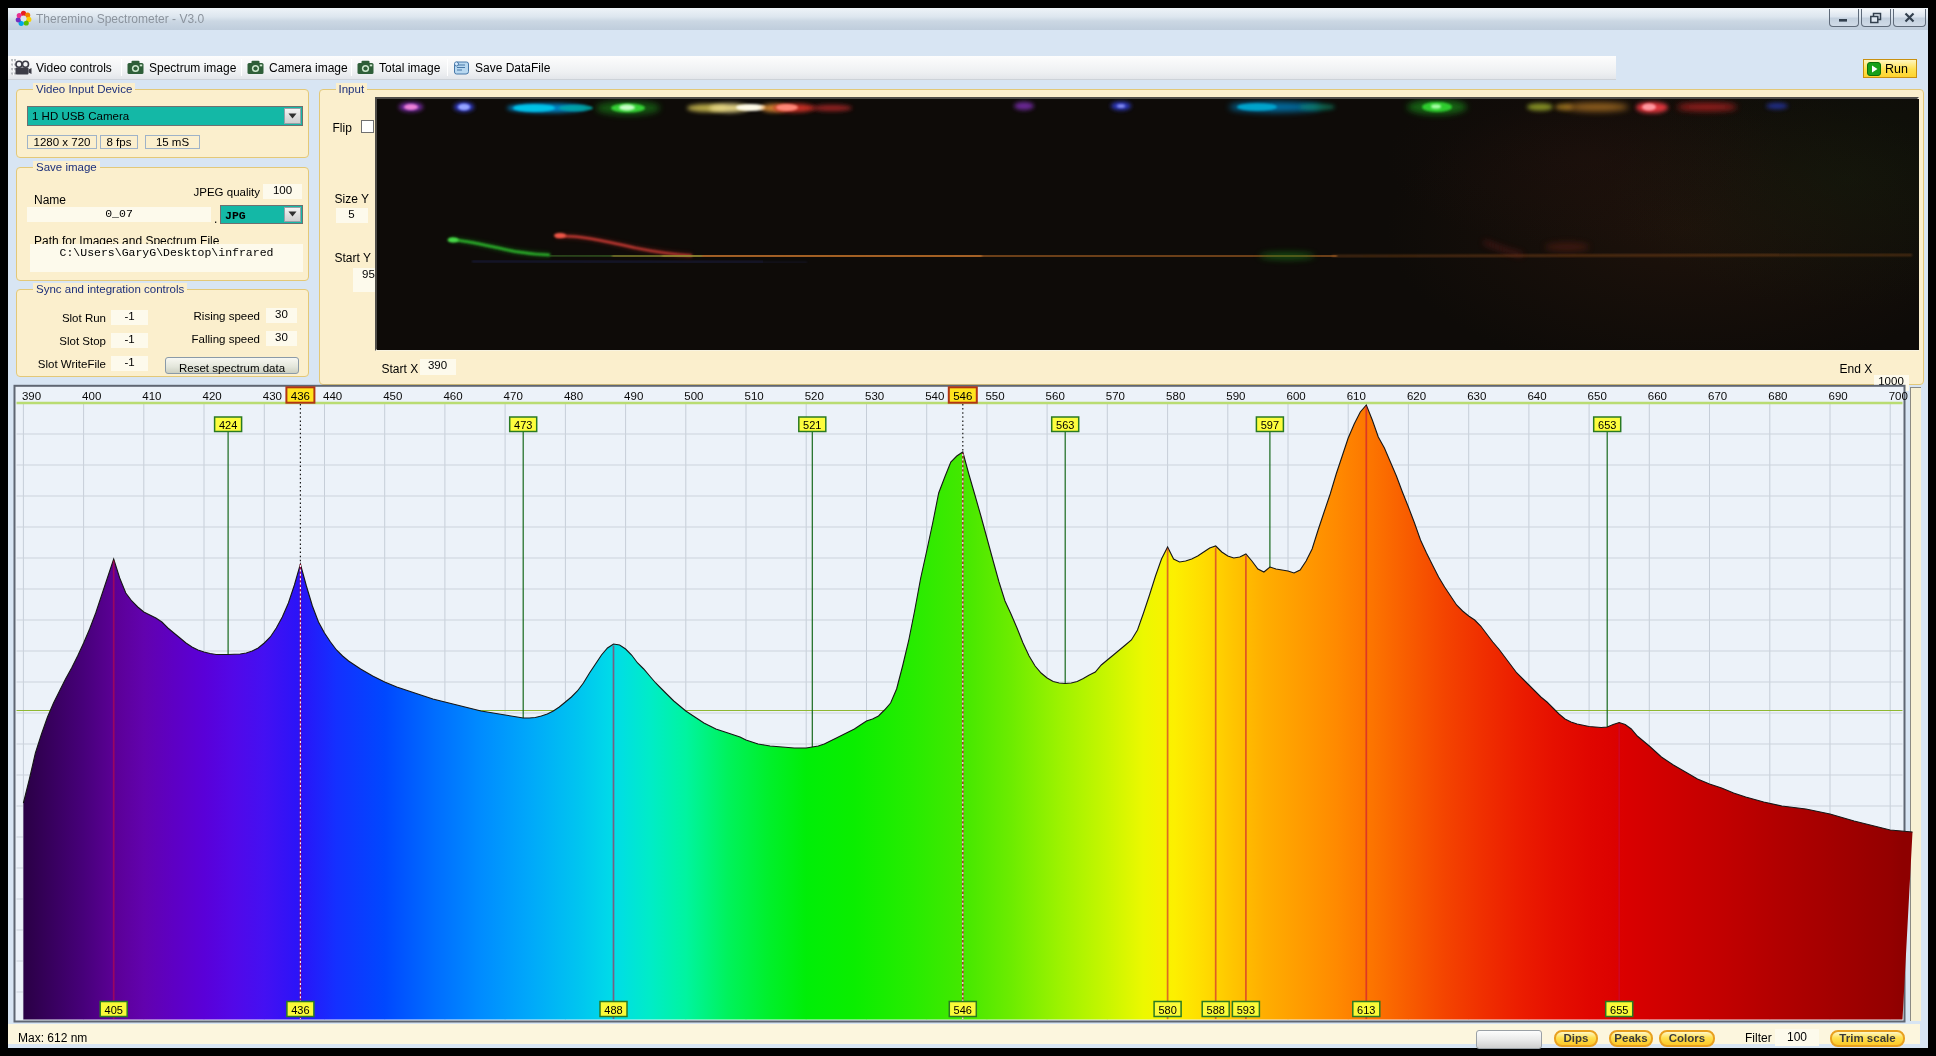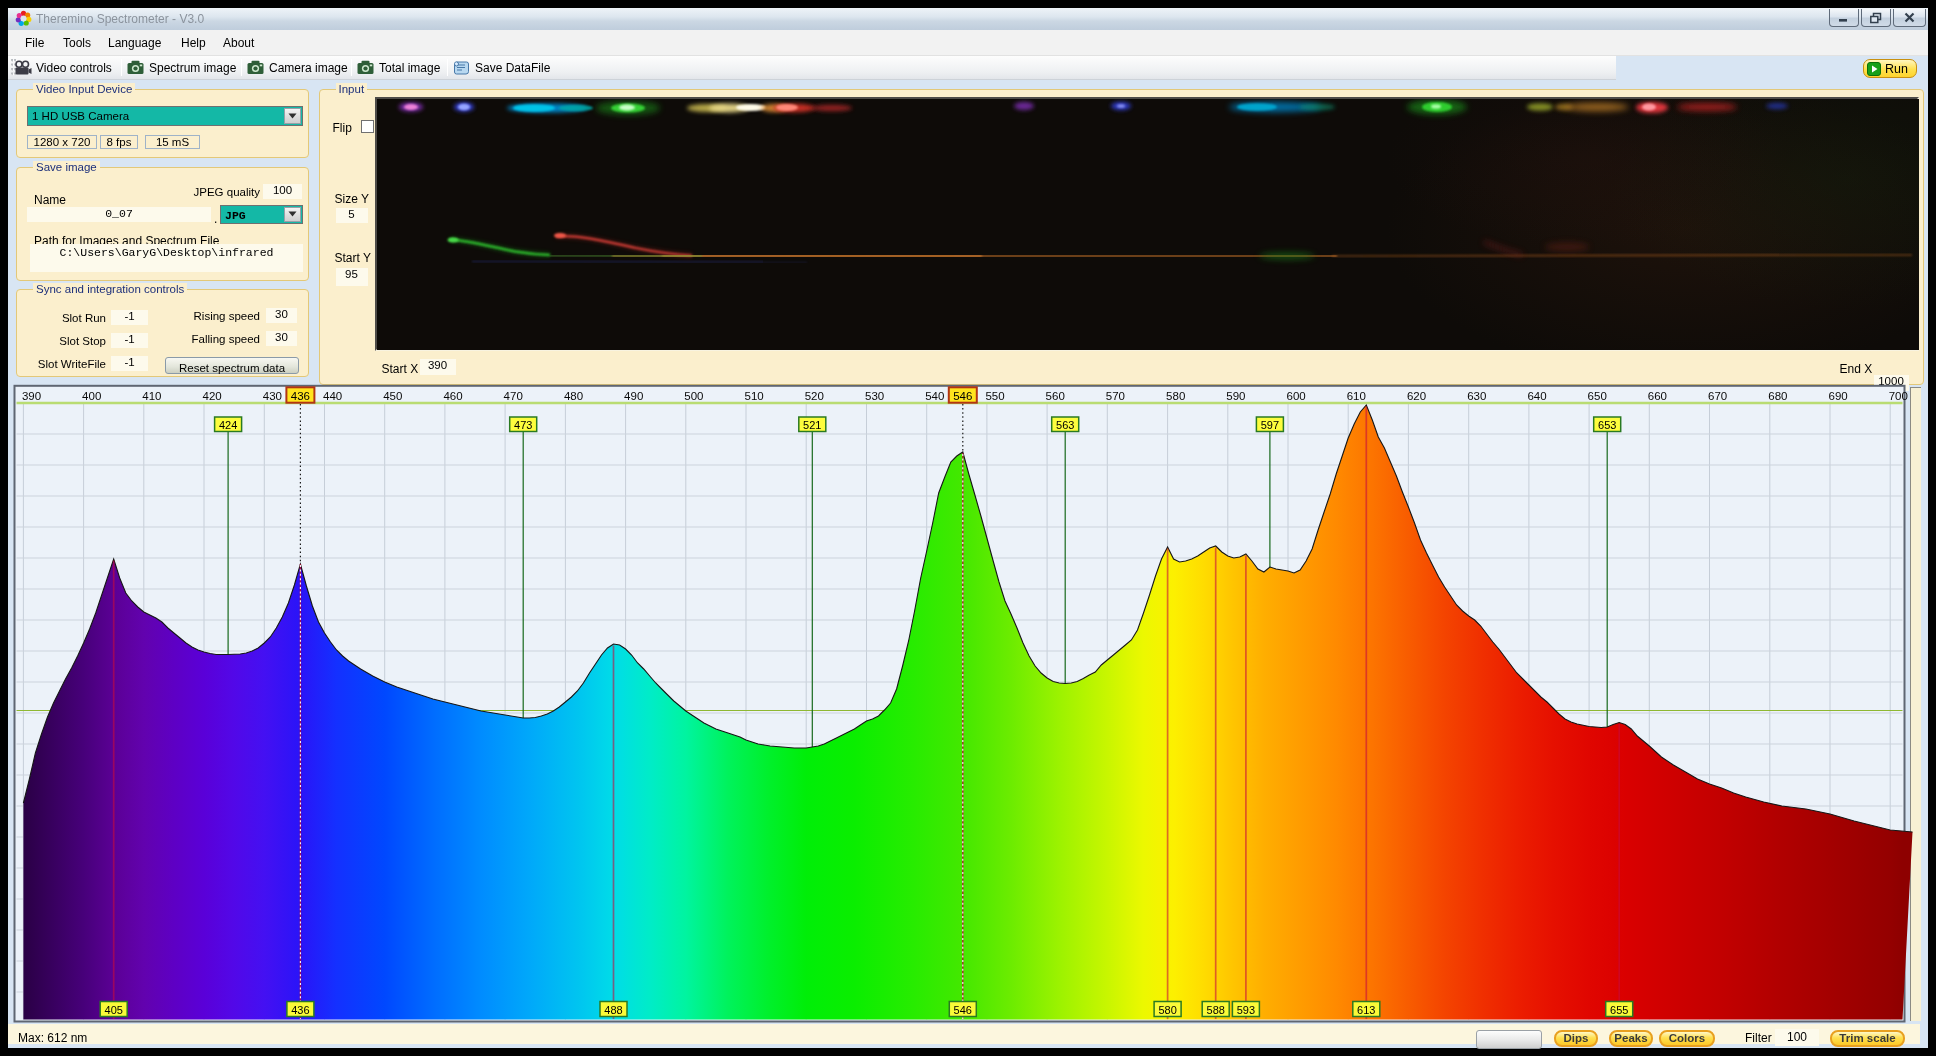--- a/index.html
+++ b/index.html
@@ -12,21 +12,21 @@
   background:linear-gradient(#f4f7fa,#dbe4ee 45%,#c3d0de 55%,#d0dbe7); display:flex; align-items:center; justify-content:center; }
 #menubar { left:0; top:22px; width:1920px; height:26px; background:#f2f2f2; border-bottom:1px solid #e2e2e2; }
 .mi { position:absolute; top:6px; font-size:12px; }
 #toolbar { left:0; top:48px; width:1608px; height:24px; background:linear-gradient(#fdfdfd,#eef0f2 70%,#e3e6ea);
   border-bottom:1px solid #cdd2d8; }
 .ti { position:absolute; top:5px; font-size:12px; }
 .tsep { position:absolute; top:3px; width:1px; height:17px; background:#c6cacf; border-right:1px solid #fff; }
 .grip { position:absolute; left:3px; top:3px; width:6px; height:18px;
   background-image:radial-gradient(circle at 1.2px 1.2px,#b8bcc0 1px,transparent 1.3px),radial-gradient(circle at 1.8px 1.8px,#fff 0.9px,transparent 1.1px); background-size:3px 4.5px; }
 #runbtn { left:1855px; top:3px; width:54px; height:19px; background:linear-gradient(#fff6c0,#ffe14e 55%,#fdd32e);
-  border:1px solid #c89010; border-radius:7px; display:flex; align-items:center; padding-left:3px; gap:4px; font-size:12.5px; }
+  border:1px solid #c89010; border-radius:0; display:flex; align-items:center; padding-left:3px; gap:4px; font-size:12.5px; }
 .grp { position:absolute; background:#fbefcd; border:1px solid #e3c878; border-radius:4px; }
 .gt { position:absolute; top:-7px; left:4px; background:#fbefcd; padding:0 3px; color:#1c2f7a; font-size:11.5px; line-height:13px;margin-left:12px; }
 .fld { position:absolute; background:#fdfaec; text-align:center; font-size:11.5px; }
 .lbl { position:absolute; font-size:12px; white-space:nowrap; }
 .rlbl { position:absolute; font-size:11.5px; white-space:nowrap; text-align:right; }
 .blbl { position:absolute; background:#fbefcd; border:1px solid #9fb3c8; text-align:center; font-size:11.5px; }
 .combo { position:absolute; background:#14b8a6; border:1px solid #707070; }
 .combo .txt { position:absolute; left:4px; top:3px; font-size:11.5px; }
 .combo .arr { position:absolute; right:1px; top:1px; bottom:1px; width:17px; background:linear-gradient(#f4f4f4,#dcdcdc 60%,#d0d0d0);
   border:1px solid #98a0a8; display:flex; align-items:center; justify-content:center; }
@@ -69,27 +69,20 @@
           <rect x="4.5" y="1.5" width="7" height="6" fill="none" stroke="#33404e" stroke-width="1.5"></rect>
           <rect x="1.8" y="4.5" width="7" height="6" fill="#dfe8f2" stroke="#33404e" stroke-width="1.5"></rect>
         </svg>
       </div>
    <div class="abs wbtn" style="left:1885px;width:33px">
         <svg width="13" height="11" viewBox="0 0 13 11">
           <path d="M2.5 1.5 L10.5 9.5 M10.5 1.5 L2.5 9.5" stroke="#33404e" stroke-width="2.2"></path>
         </svg>
       </div>
  </div>
- <div class="abs" id="menubar">
-   <span class="mi" style="left:17px">File</span>
-   <span class="mi" style="left:55px">Tools</span>
-   <span class="mi" style="left:100px">Language</span>
-   <span class="mi" style="left:173px">Help</span>
-   <span class="mi" style="left:215px">About</span>
- </div>
  <div class="abs" id="toolbar">
    <div class="grip"></div>
    <div class="abs" style="left:6px;top:4px"><svg width="18" height="16" viewBox="0 0 18 16">
 <circle cx="5" cy="4.2" r="3" fill="none" stroke="#3c3c46" stroke-width="1.6"></circle>
 <circle cx="11.5" cy="4.2" r="3" fill="none" stroke="#3c3c46" stroke-width="1.6"></circle>
 <rect x="1.5" y="7.5" width="13" height="7" rx="1" fill="#3c3c46"></rect>
 <path d="M14.5 9.5 L17.5 8 V14 L14.5 12.5 Z" fill="#3c3c46"></path>
 </svg></div>
    <span class="ti" style="left:28px">Video controls</span>
    <div class="tsep" style="left:113px"></div>
@@ -183,21 +176,21 @@
      background:linear-gradient(#f8f8f2,#e2e5da 60%,#ccd0c2);text-align:center;font-size:11.5px;padding-top:4px">Reset spectrum data</div>
  </div>
 
  <div class="grp" style="left:310.5px;top:80.5px;width:1605px;height:296.5px">
    <span class="gt">Input</span>
    <div class="lbl" style="left:13px;top:31px">Flip</div>
    <div class="abs" style="left:41px;top:30px;width:13px;height:13px;background:#fff;border:1px solid #707070"></div>
    <div class="lbl" style="left:15px;top:102px">Size Y</div>
    <div class="fld" style="left:16px;top:118px;width:32px;height:15px">5</div>
    <div class="lbl" style="left:15px;top:161px">Start Y</div>
-   <div class="fld" style="left:16px;top:178px;width:32px;height:18px">95</div>
+   <div class="fld" style="left:33px;top:178px;width:32px;height:24px">95</div>
    <div class="lbl" style="left:62px;top:272px">Start X</div>
    <div class="fld" style="left:100px;top:269px;width:36px;height:16px">390</div>
    <div class="lbl" style="left:1520px;top:272px">End X</div>
    <div class="fld" style="left:1554px;top:285px;width:35px;height:16px">1000</div>
  </div>
  <div class="abs" id="photo"><svg width="1541.5" height="251" viewBox="0 0 1541.5 251">
 <defs>
 <filter id="b1" x="-150%" y="-150%" width="400%" height="400%">
             <feGaussianBlur stdDeviation="1.2"></feGaussianBlur>
           </filter>

